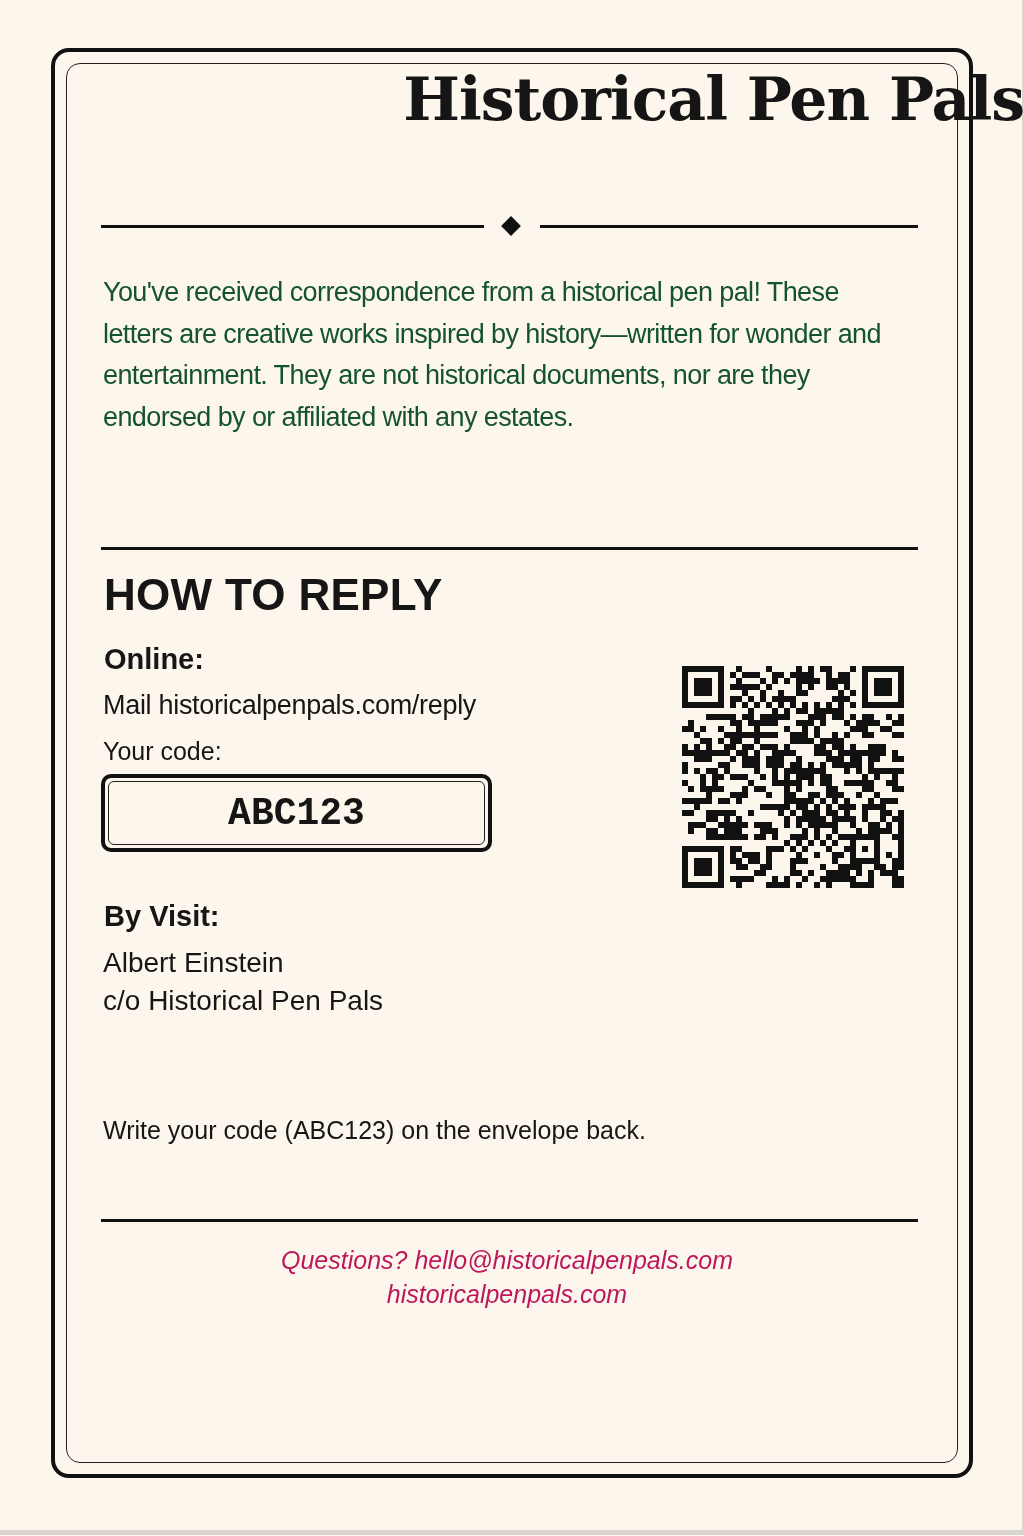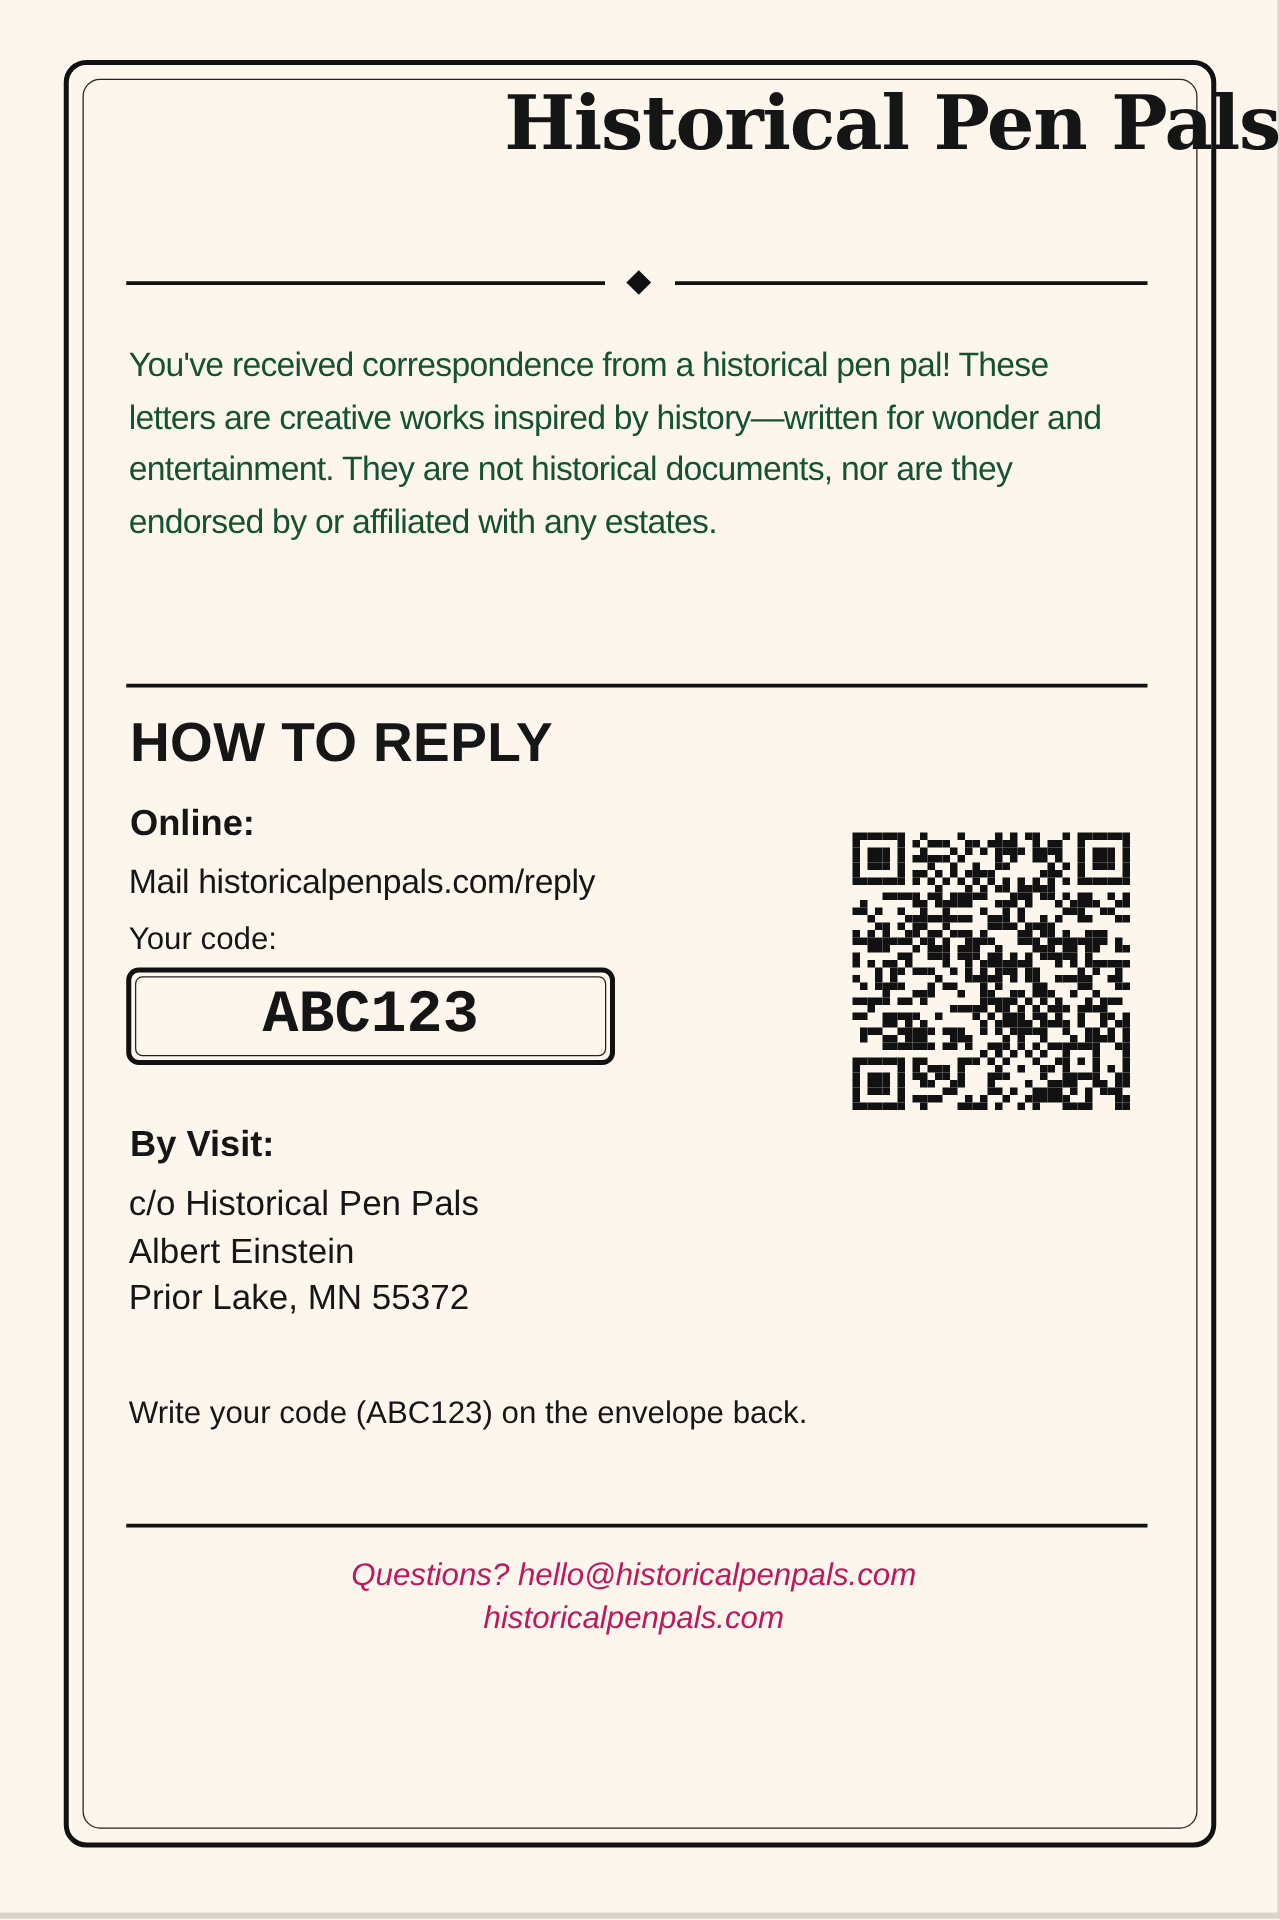--- a/index.html
+++ b/index.html
@@ -54,21 +54,21 @@
   .text { position: absolute; left: 103px; font-size: 27px; color: #161616; white-space: nowrap; }
   .code-box {
     position: absolute; left: 101px; top: 774px; width: 391px; height: 78px;
     border: 4px solid #111; border-radius: 10px; box-sizing: border-box;
     padding: 3px;
   }
   .code-box-inner {
     width: 100%; height: 100%; border: 1.5px solid #222; border-radius: 6px; box-sizing: border-box;
     display: flex; align-items: center; justify-content: center;
     font-family: "Liberation Mono", "DejaVu Sans Mono", monospace;
-    font-weight: bold; font-size: 48px; color: #151515;
+    font-weight: bold; font-size: 38px; color: #151515;
   }
   .qr {
     position: absolute; left: 682px; top: 666px; width: 222px; height: 222px;
     display: grid; grid-template-columns: repeat(37, 6px); grid-template-rows: repeat(37, 6px);
   }
   .qr span { width: 6px; height: 6px; }
   .qr span.on { background: #111; }
   .address { position: absolute; left: 103px; top: 944px; font-size: 28px; line-height: 37.5px; color: #161616; }
   .address div { white-space: nowrap; }
   .footer {
@@ -1471,22 +1471,21 @@
     <span class="on"></span>
     <span></span>
     <span></span>
     <span></span>
     <span class="on"></span>
     <span class="on"></span>
   </div>
 
 <div class="label-bold" style="top:900px;">By Visit:</div>
 <div class="address">
+  <div>Albert Einstein</div>
   <div>c/o Historical Pen Pals</div>
-  <div>Albert Einstein</div>
-  <div>Prior Lake, MN 55372</div>
 </div>
 <div class="text" style="top:1116px; font-size:25px;">Write your code (ABC123) on the envelope back.</div>
 
 <div class="rule" style="top:1219px;"></div>
 
 <div class="footer" style="top:1246px;">Questions? hello@historicalpenpals.com</div>
 <div class="footer" style="top:1280px;">historicalpenpals.com</div>
 
 </body></html>

